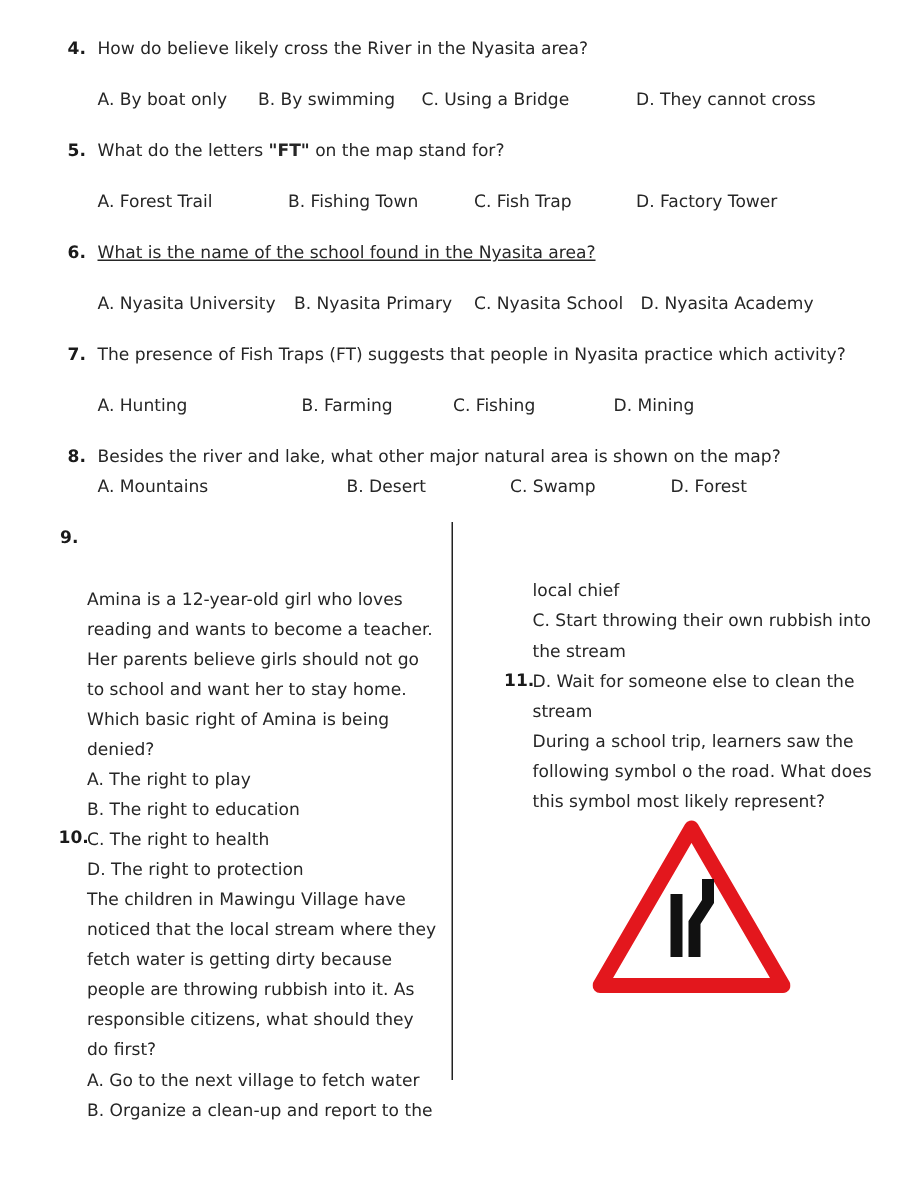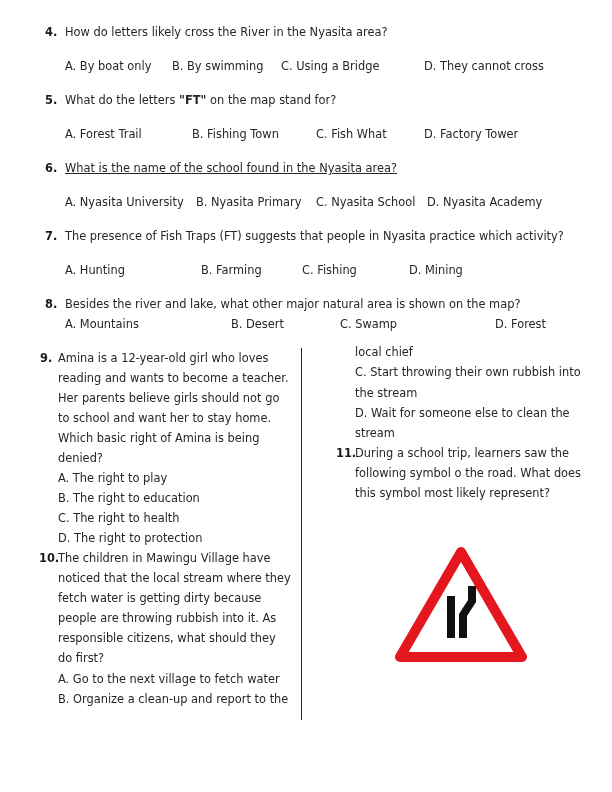--- a/index.html
+++ b/index.html
@@ -3,42 +3,42 @@
 <meta charset="utf-8">
 <style>
   html, body { margin: 0; padding: 0; background: #ffffff; }
   body {
     width: 612px; height: 792px; position: relative; overflow: hidden;
     font-family: "DejaVu Sans", sans-serif; color: #262626; font-size: 11.4px;
   }
   .abs { position: absolute; white-space: nowrap; }
   .qnum { font-weight: bold; color: #1a1a1a; }
   .opt { position: absolute; white-space: nowrap; }
-  .line { position: absolute; white-space: nowrap; }
+  .line { position: absolute; white-space: nowrap; margin-top: 41px; }
   .divider { position: absolute; left: 301px; top: 348px; width: 1px; height: 372px; background: #222; }
   .sign { position: absolute; left: 395px; top: 546px; width: 132px; height: 118px; }
 </style>
 </head>
 <body>
 
 <div>
   <span class="abs qnum" style="left:45px; top:25px;">4.</span>
-  <span class="abs" style="left:65px; top:25px;">How do letters likely cross the River in the Nyasita area?</span>
+  <span class="abs" style="left:65px; top:25px;">How do believe likely cross the River in the Nyasita area?</span>
   <span class="opt" style="left:65px; top:59px;">A. By boat only</span>
   <span class="opt" style="left:172px; top:59px;">B. By swimming</span>
   <span class="opt" style="left:281px; top:59px;">C. Using a Bridge</span>
   <span class="opt" style="left:424px; top:59px;">D. They cannot cross</span>
 </div>
 
 <div>
   <span class="abs qnum" style="left:45px; top:93px;">5.</span>
   <span class="abs" style="left:65px; top:93px;"><span>What do the letters </span><b>"FT"</b><span> on the map stand for?</span></span>
   <span class="opt" style="left:65px; top:127px;">A. Forest Trail</span>
   <span class="opt" style="left:172px; top:127px;margin-left:20px;">B. Fishing Town</span>
-  <span class="opt" style="left:316px; top:127px;">C. Fish What</span>
+  <span class="opt" style="left:316px; top:127px;">C. Fish Trap</span>
   <span class="opt" style="left:424px; top:127px;">D. Factory Tower</span>
 </div>
 
 <div>
   <span class="abs qnum" style="left:45px; top:161px;">6.</span>
   <span class="abs" style="left:65px; top:161px;text-decoration:underline;">What is the name of the school found in the Nyasita area?</span>
   <span class="opt" style="left:65px; top:195px;">A. Nyasita University</span>
   <span class="opt" style="left:196px; top:195px;">B. Nyasita Primary</span>
   <span class="opt" style="left:316px; top:195px;">C. Nyasita School</span>
   <span class="opt" style="left:427px; top:195px;">D. Nyasita Academy</span>
@@ -52,21 +52,21 @@
   <span class="opt" style="left:302px; top:263px;">C. Fishing</span>
   <span class="opt" style="left:409px; top:263px;">D. Mining</span>
 </div>
 
 <div>
   <span class="abs qnum" style="left:45px; top:297px;">8.</span>
   <span class="abs" style="left:65px; top:297px;">Besides the river and lake, what other major natural area is shown on the map?</span>
   <span class="opt" style="left:65px; top:317px;">A. Mountains</span>
   <span class="opt" style="left:231px; top:317px;">B. Desert</span>
   <span class="opt" style="left:340px; top:317px;">C. Swamp</span>
-  <span class="opt" style="left:447px; top:317px;margin-left:48px;">D. Forest</span>
+  <span class="opt" style="left:447px; top:317px;">D. Forest</span>
 </div>
 
 <div>
   <span class="abs qnum" style="left:40px; top:351px;">9.</span>
   <span class="line" style="left:58px; top:351px;">Amina is a 12-year-old girl who loves</span>
   <span class="line" style="left:58px; top:371px;">reading and wants to become a teacher.</span>
   <span class="line" style="left:58px; top:391px;">Her parents believe girls should not go</span>
   <span class="line" style="left:58px; top:411px;">to school and want her to stay home.</span>
   <span class="line" style="left:58px; top:431px;">Which basic right of Amina is being</span>
   <span class="line" style="left:58px; top:451px;">denied?</span>

